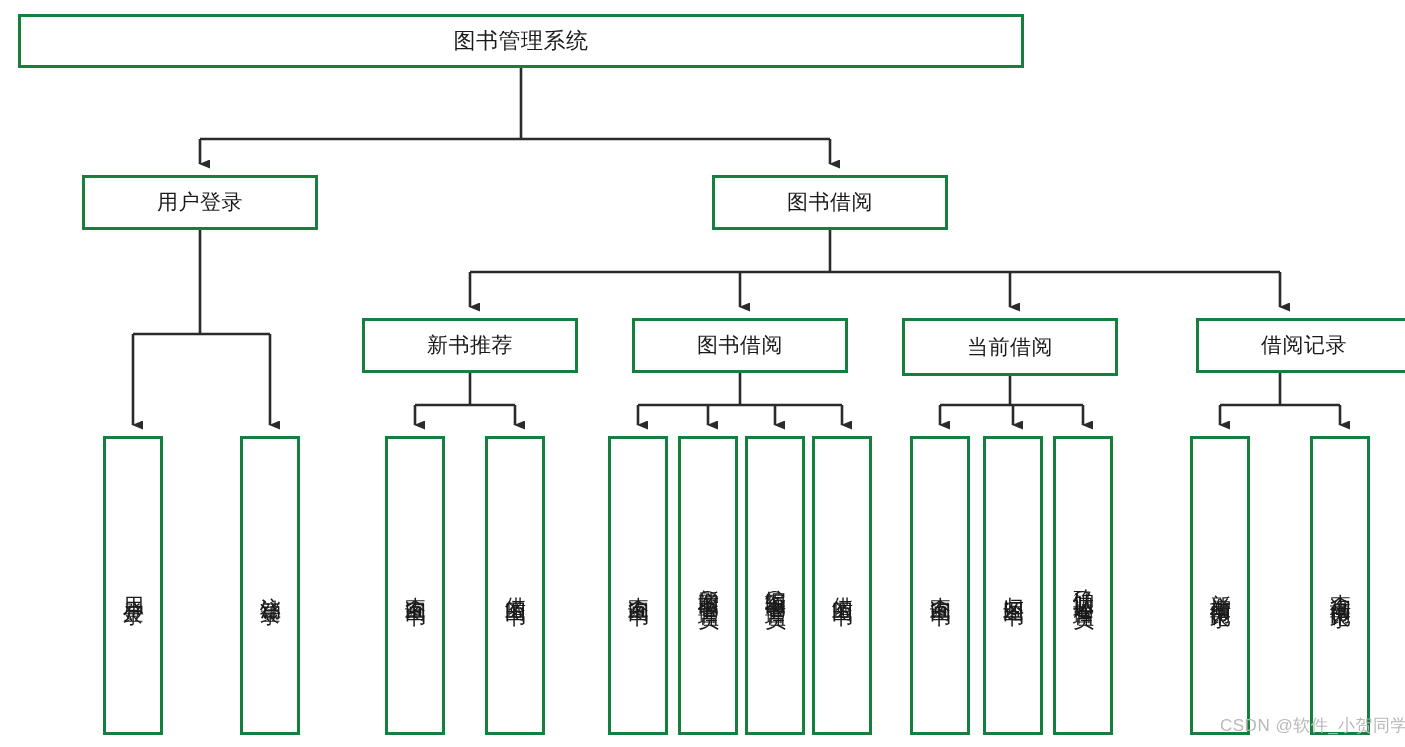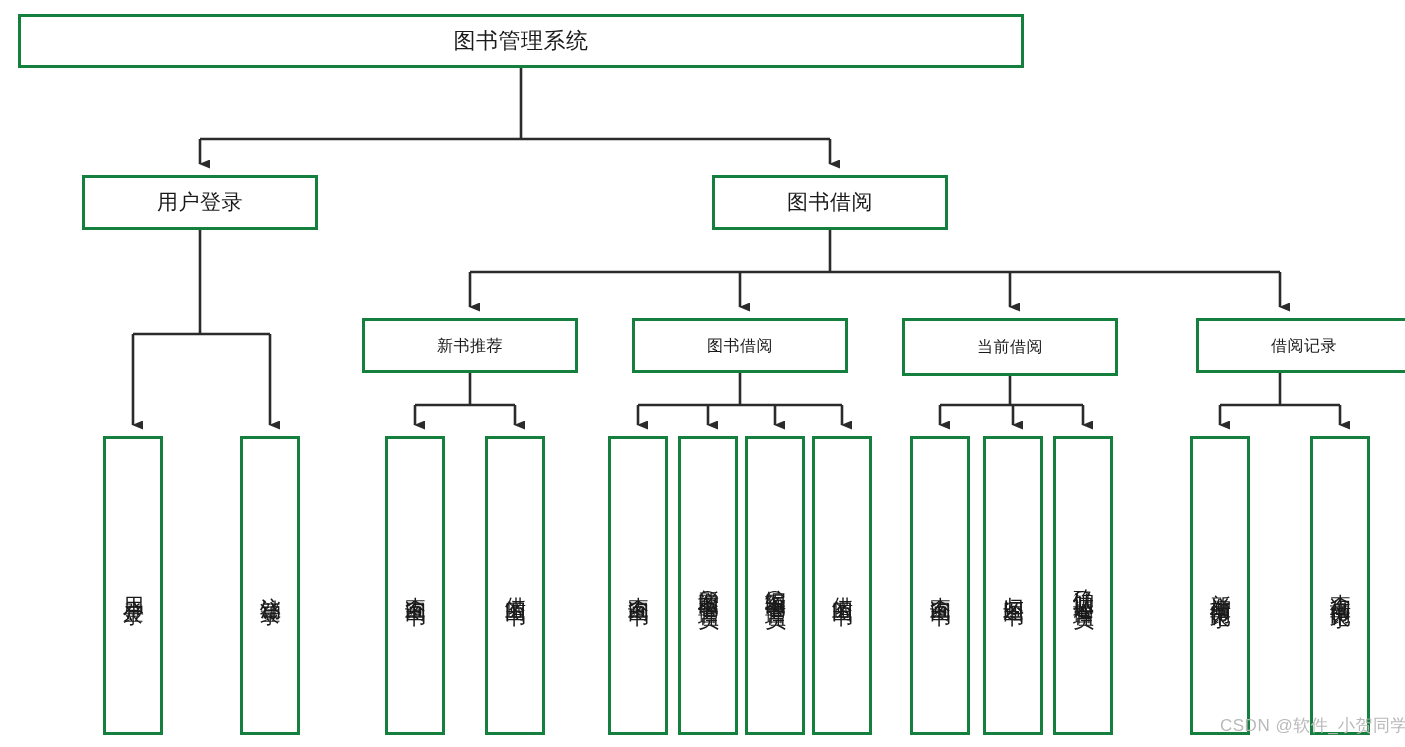--- a/index.html
+++ b/index.html
@@ -38,21 +38,21 @@
     color: #1a1a1a;
   }
   .node .label {
     font-size: 21px;
     line-height: 1.25;
     letter-spacing: 0.5px;
     white-space: nowrap;
   }
   .node.root .label { font-size: 22px; }
   .node.level1 .label { font-size: 21px; }
-  .node.level2 .label { font-size: 16px; }
+  .node.level2 .label { font-size: 21px; }
   .node.leaf {
     align-items: center;
     justify-content: center;
   }
   .node.leaf .label {
     writing-mode: vertical-rl;
     text-orientation: upright;
     font-size: 21px;
     line-height: 1.18;
     letter-spacing: 3px;

